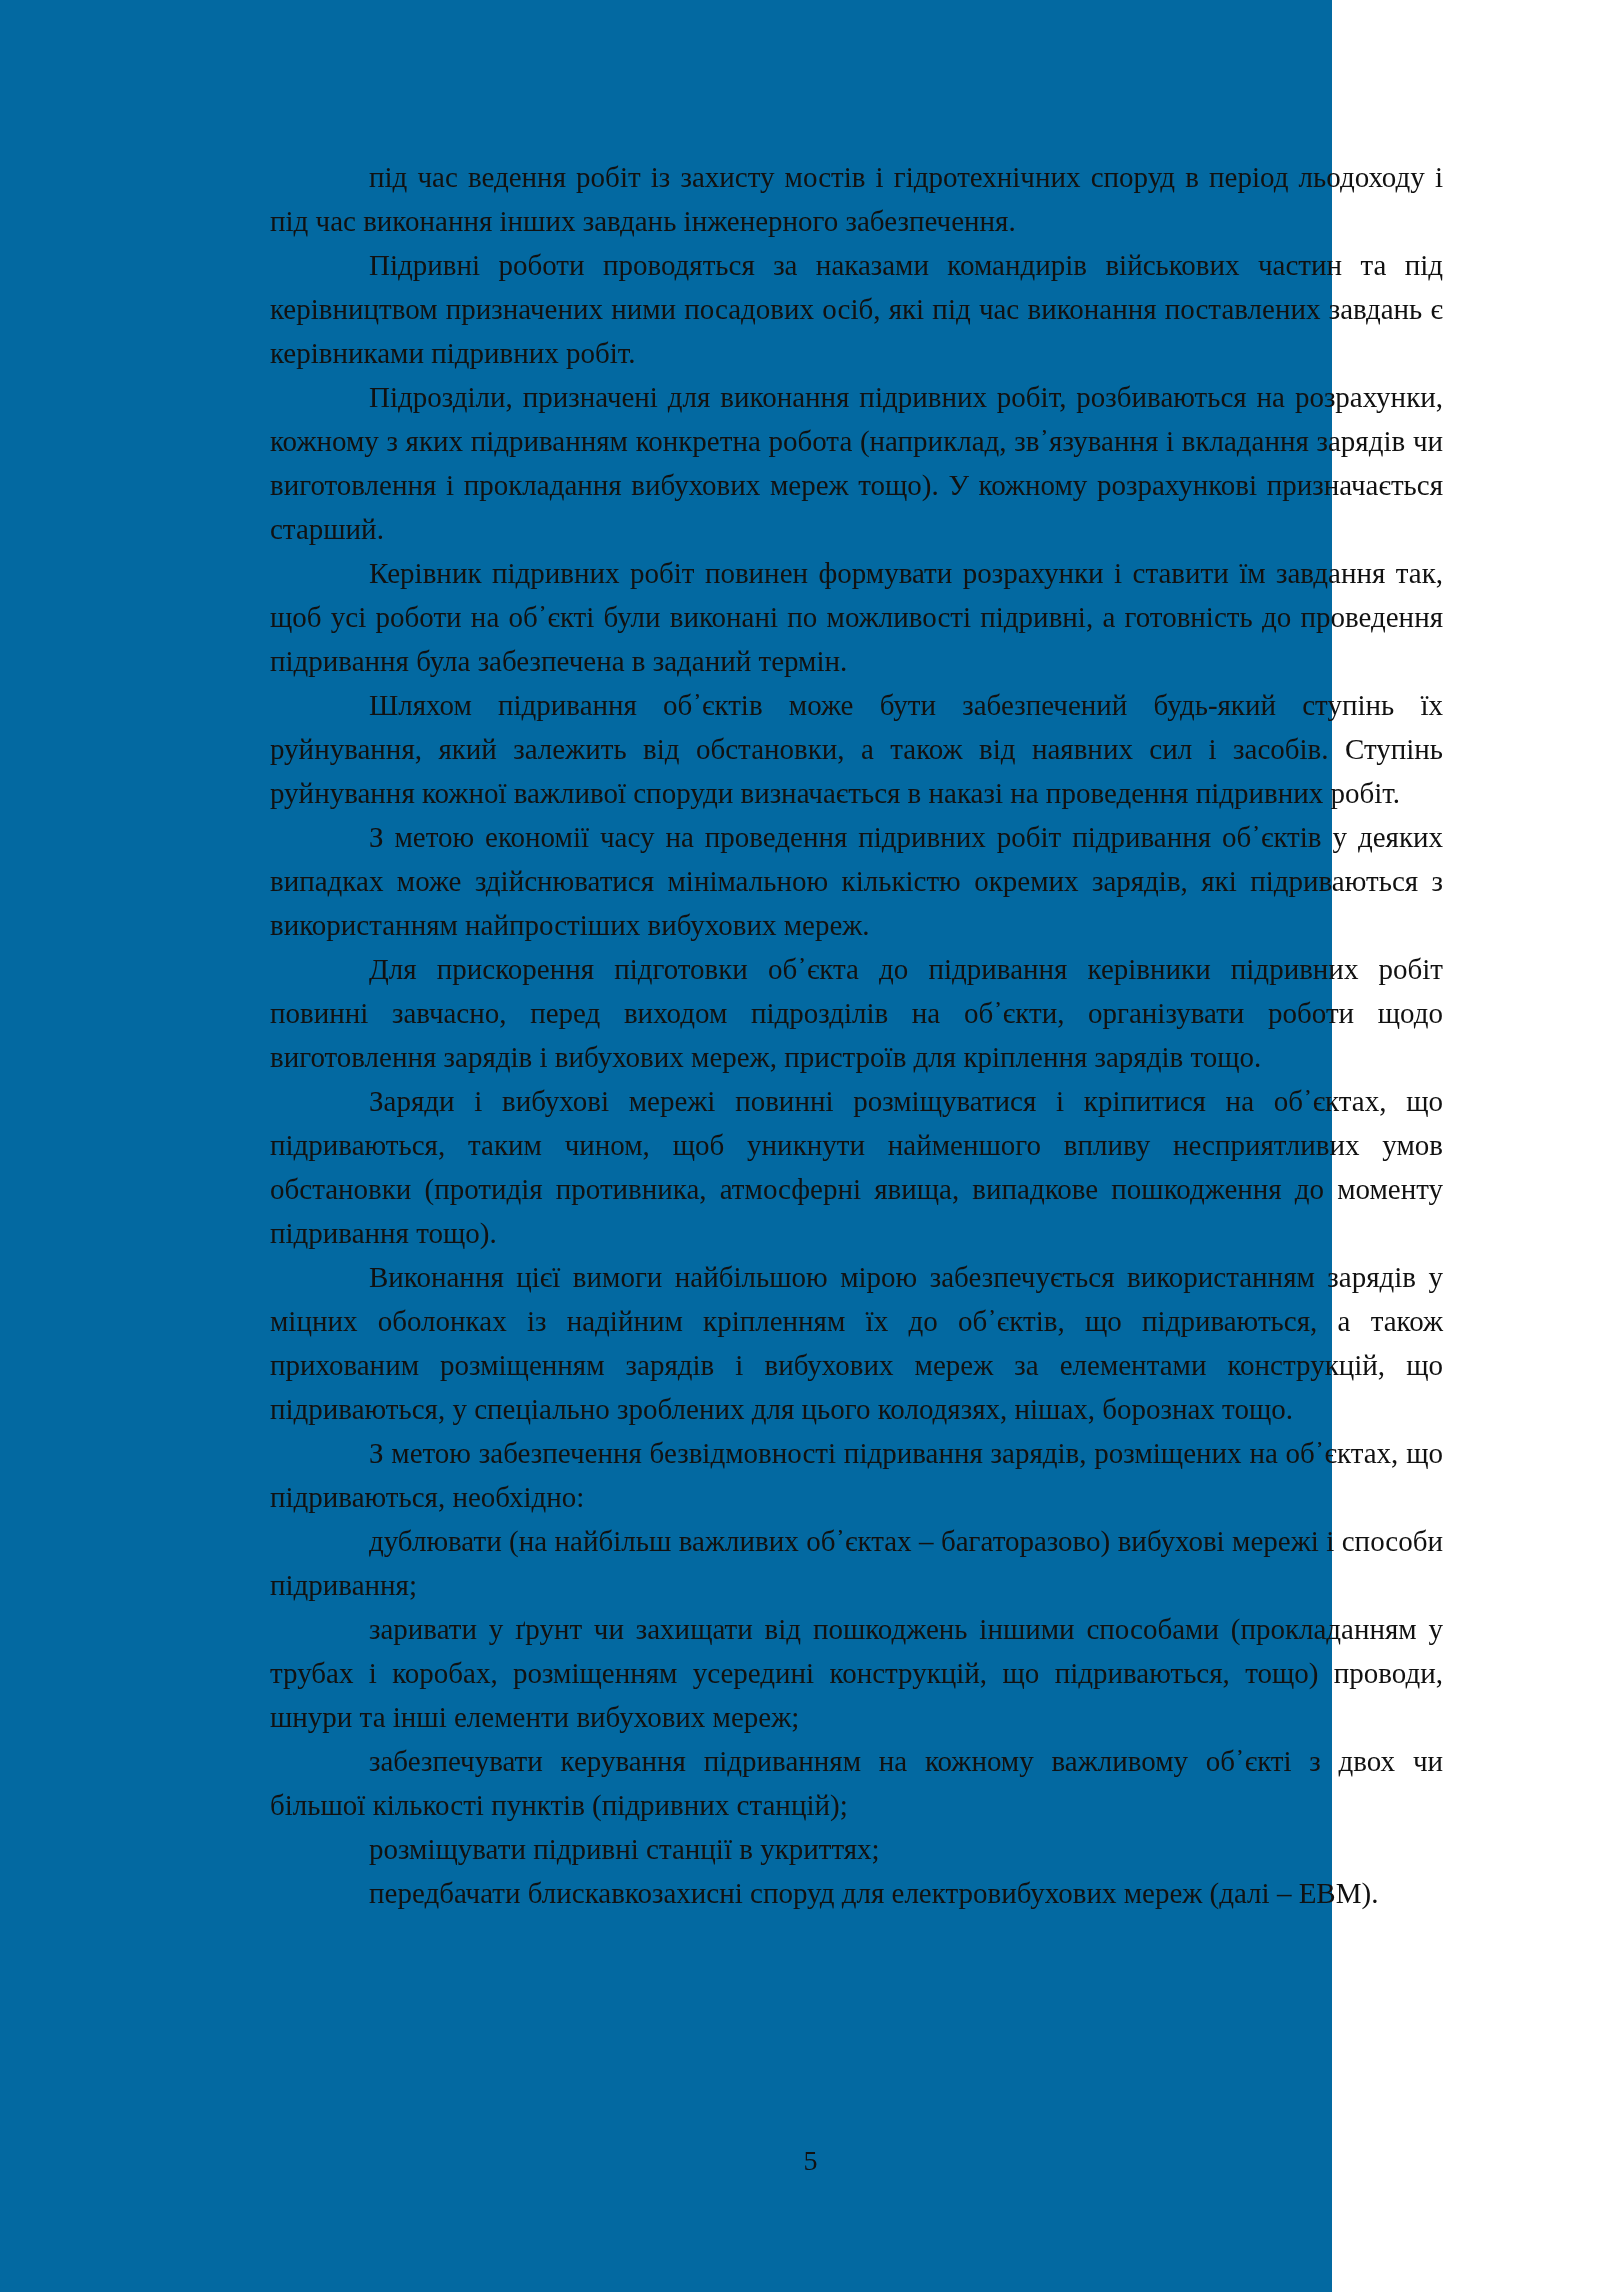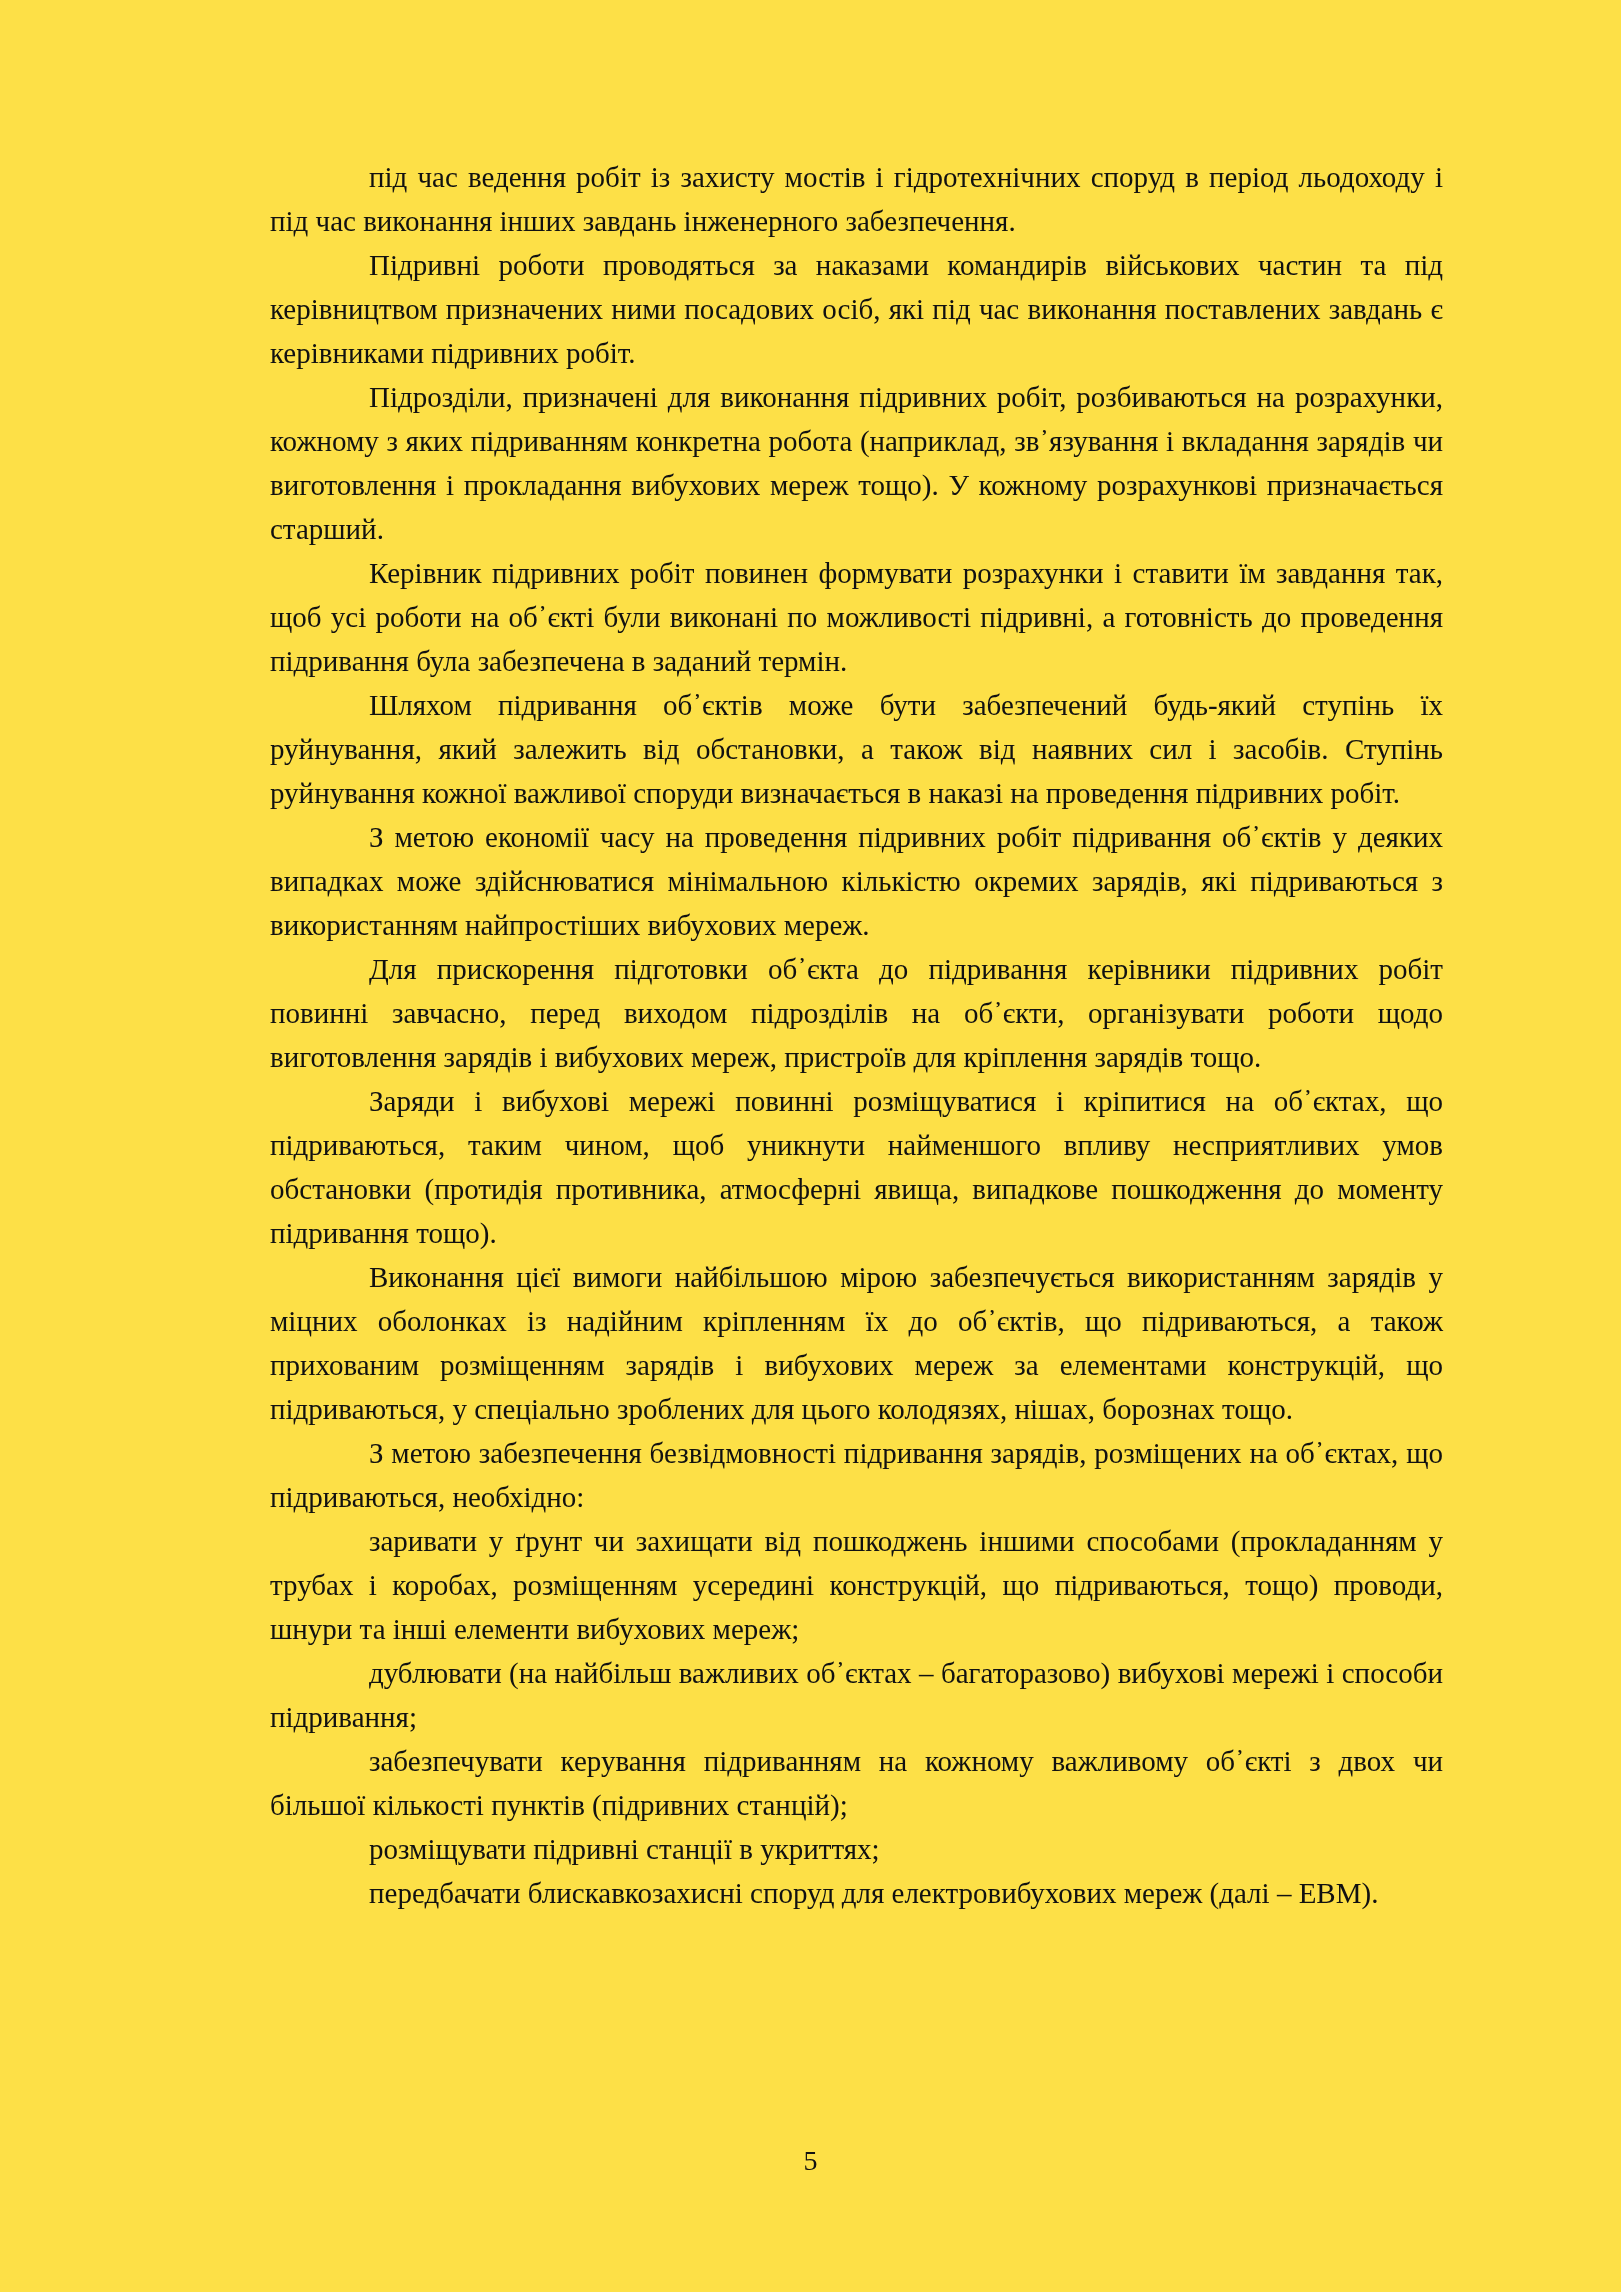--- a/index.html
+++ b/index.html
@@ -10,23 +10,23 @@
     body {
       width: 1621px;
       height: 2293px;
       position: relative;
       overflow: hidden;
     }
     .page {
       position: absolute;
       left: 0;
       top: 0;
-      width: 1621px;
+      width: 1332px;
       height: 2293px;
-      background: #fde047;
+      background: #0369a1;
     }
     .text-block {
       position: absolute;
       left: 270px;
       top: 155px;
       width: 1173px;
       font-family: "Liberation Serif", "DejaVu Serif", serif;
       font-size: 29px;
       line-height: 44px;
       color: #111111;
@@ -63,21 +63,21 @@
     <p class="para continuation">під час ведення робіт із захисту мостів і гідротехнічних споруд в період льодоходу і під час виконання інших завдань інженерного забезпечення.</p>
     <p class="para">Підривні роботи проводяться за наказами командирів військових частин та під керівництвом призначених ними посадових осіб, які під час виконання поставлених завдань є керівниками підривних робіт.</p>
     <p class="para">Підрозділи, призначені для виконання підривних робіт, розбиваються на розрахунки, кожному з яких підриванням конкретна робота (наприклад, зв᾽язування і вкладання зарядів чи виготовлення і прокладання вибухових мереж тощо). У кожному розрахункові призначається старший.</p>
     <p class="para">Керівник підривних робіт повинен формувати розрахунки і ставити їм завдання так, щоб усі роботи на об᾽єкті були виконані по можливості підривні, а готовність до проведення підривання була забезпечена в заданий термін.</p>
     <p class="para">Шляхом підривання об᾽єктів може бути забезпечений будь-який ступінь їх руйнування, який залежить від обстановки, а також від наявних сил і засобів. Ступінь руйнування кожної важливої споруди визначається в наказі на проведення підривних робіт.</p>
     <p class="para">З метою економії часу на проведення підривних робіт підривання об᾽єктів у деяких випадках може здійснюватися мінімальною кількістю окремих зарядів, які підриваються з використанням найпростіших вибухових мереж.</p>
     <p class="para">Для прискорення підготовки об᾽єкта до підривання керівники підривних робіт повинні завчасно, перед виходом підрозділів на об᾽єкти, організувати роботи щодо виготовлення зарядів і вибухових мереж, пристроїв для кріплення зарядів тощо.</p>
     <p class="para">Заряди і вибухові мережі повинні розміщуватися і кріпитися на об᾽єктах, що підриваються, таким чином, щоб уникнути найменшого впливу несприятливих умов обстановки (протидія противника, атмосферні явища, випадкове пошкодження до моменту підривання тощо).</p>
     <p class="para">Виконання цієї вимоги найбільшою мірою забезпечується використанням зарядів у міцних оболонках із надійним кріпленням їх до об᾽єктів, що підриваються, а також прихованим розміщенням зарядів і вибухових мереж за елементами конструкцій, що підриваються, у спеціально зроблених для цього колодязях, нішах, борознах тощо.</p>
     <p class="para">З метою забезпечення безвідмовності підривання зарядів, розміщених на об᾽єктах, що підриваються, необхідно:</p>
+    <p class="para">дублювати (на найбільш важливих об᾽єктах – багаторазово) вибухові мережі і способи підривання;</p>
     <p class="para">заривати у ґрунт чи захищати від пошкоджень іншими способами (прокладанням у трубах і коробах, розміщенням усередині конструкцій, що підриваються, тощо) проводи, шнури та інші елементи вибухових мереж;</p>
-    <p class="para">дублювати (на найбільш важливих об᾽єктах – багаторазово) вибухові мережі і способи підривання;</p>
     <p class="para">забезпечувати керування підриванням на кожному важливому об᾽єкті з двох чи більшої кількості пунктів (підривних станцій);</p>
     <p class="para">розміщувати підривні станції в укриттях;</p>
     <p class="para">передбачати блискавкозахисні споруд для електровибухових мереж (далі – ЕВМ).</p>
   </div>
   <div class="page-number">5</div>
 </div>
 
 
 </body></html>

